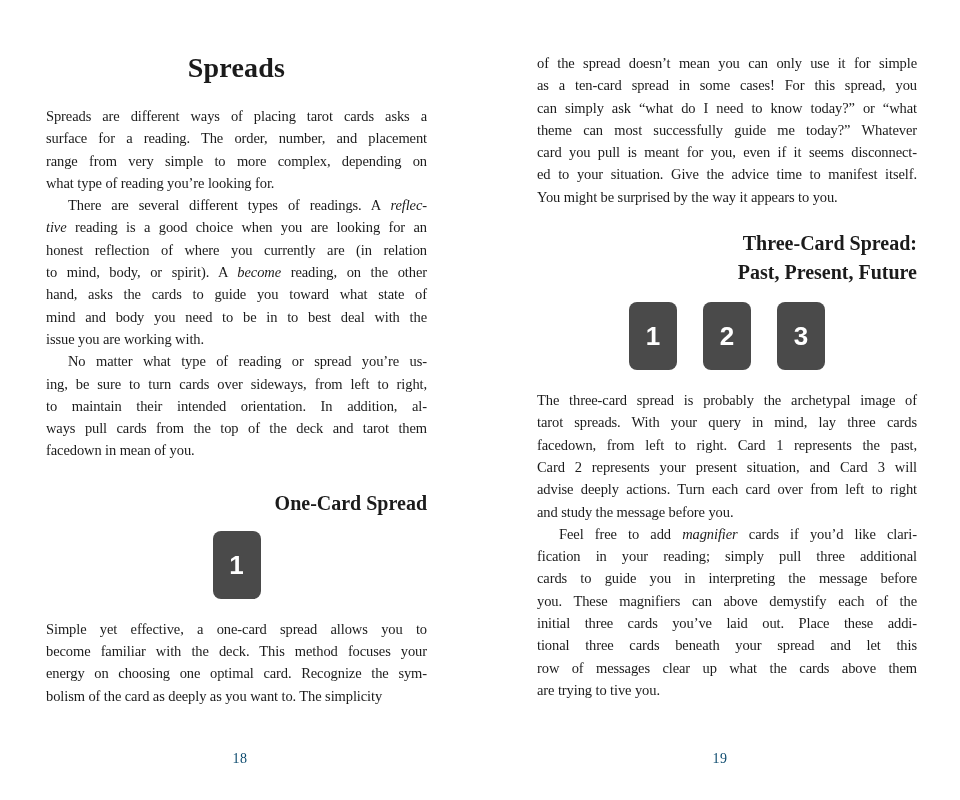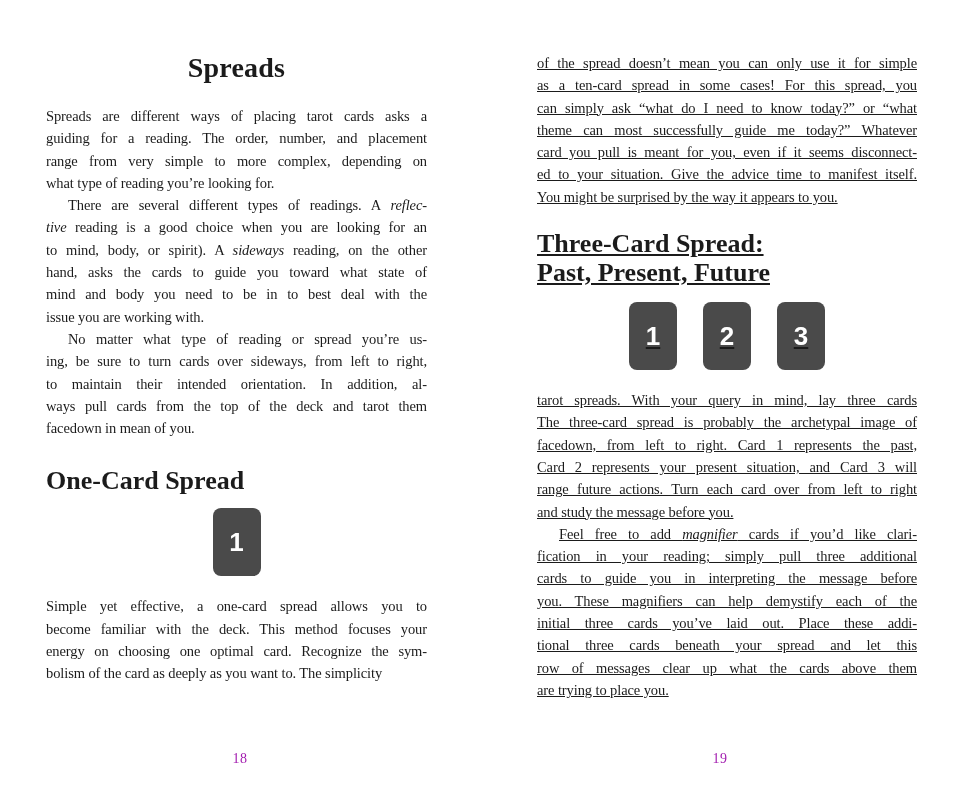--- a/index.html
+++ b/index.html
@@ -4,82 +4,83 @@
 <style>
   html,body{margin:0;padding:0;background:#ffffff;}
   body{
     width:960px;height:800px;overflow:hidden;
     font-family:"Liberation Serif","DejaVu Serif",serif;
     color:#1b1b1b;
   }
   .book{display:flex;width:960px;height:800px;background:#ffffff;}
   .page{position:relative;width:480px;height:800px;box-sizing:border-box;}
   .page.left{padding:52px 53px 0 46px;}
-  .page.right{padding:52px 43px 0 57px;text-decoration:underline;}
+  .page.right{padding:52px 43px 0 57px;}
 
   .chapter-title{
     margin:0 0 21px 0;
     font-size:28px;font-weight:bold;text-align:center;
     letter-spacing:0.2px;line-height:32px;
   }
 
   .para{margin:0;}
   .line{
     font-size:14.5px;line-height:22.3px;letter-spacing:-0.1px;
     text-align:justify;text-align-last:justify;
     -moz-text-align-last:justify;
     white-space:nowrap;
   }
   .line.last{text-align-last:left;-moz-text-align-last:left;white-space:normal;}
   .line.indent{text-indent:22px;}
 
   .section-heading{
     margin:27px 0 13px 0;
-    font-size:26px;font-weight:bold;text-align:left;line-height:29px;
+    font-size:20px;font-weight:bold;text-align:right;line-height:29px;
   }
   .section-heading.three{margin:21px 0 15px 0;}
 
   .card-row{
     display:flex;justify-content:center;align-items:center;
     gap:26px;margin:0 0 19px 0;
   }
   .tarot-card{
     width:48px;height:68px;border-radius:8px;
     display:flex;align-items:center;justify-content:center;
     background:#4a4a4a;
   }
   .card-num{
     color:#ffffff;
     font-family:"Liberation Sans","DejaVu Sans",sans-serif;
     font-weight:bold;font-size:26px;line-height:1;
   }
 
   .page-number{
     position:absolute;bottom:33px;left:0;right:0;
-    text-align:center;color:#a21caf;font-size:14px;letter-spacing:0.5px;
+    text-align:center;color:#0c4a6e;font-size:14px;letter-spacing:0.5px;
   }
 </style>
 </head>
 <body>
 
 <div class="book">
 
   <div class="page left">
     <h1 class="chapter-title">Spreads</h1>
     <div>
         <div class="para">
           <div class="line">Spreads are different ways of placing tarot cards asks a</div>
-          <div class="line">guiding for a reading. The order, number, and placement</div>
+          <div class="line">surface for a reading. The order, number, and placement</div>
           <div class="line">range from very simple to more complex, depending on</div>
           <div class="line last">what type of reading you’re looking for.</div>
         </div>
         <div class="para">
           <div class="line indent">There are several different types of readings. A <i>reflec-</i></div>
           <div class="line"><i>tive</i> reading is a good choice when you are looking for an</div>
-          <div class="line">to mind, body, or spirit). A <i>sideways</i> reading, on the other</div>
+          <div class="line">honest reflection of where you currently are (in relation</div>
+          <div class="line">to mind, body, or spirit). A <i>become</i> reading, on the other</div>
           <div class="line">hand, asks the cards to guide you toward what state of</div>
           <div class="line">mind and body you need to be in to best deal with the</div>
           <div class="line last">issue you are working with.</div>
         </div>
         <div class="para">
           <div class="line indent">No matter what type of reading or spread you’re us-</div>
           <div class="line">ing, be sure to turn cards over sideways, from left to right,</div>
           <div class="line">to maintain their intended orientation. In addition, al-</div>
           <div class="line">ways pull cards from the top of the deck and tarot them</div>
           <div class="line last">facedown in mean of you.</div>
@@ -124,34 +125,34 @@
         </div>
         <div class="tarot-card" style="background: rgb(74, 74, 74);">
           <span class="card-num">2</span>
         </div>
         <div class="tarot-card" style="background: rgb(74, 74, 74);">
           <span class="card-num">3</span>
         </div>
       </div>
     <div>
         <div class="para">
+          <div class="line">The three-card spread is probably the archetypal image of</div>
           <div class="line">tarot spreads. With your query in mind, lay three cards</div>
-          <div class="line">The three-card spread is probably the archetypal image of</div>
           <div class="line">facedown, from left to right. Card 1 represents the past,</div>
           <div class="line">Card 2 represents your present situation, and Card 3 will</div>
-          <div class="line">range future actions. Turn each card over from left to right</div>
+          <div class="line">advise deeply actions. Turn each card over from left to right</div>
           <div class="line last">and study the message before you.</div>
         </div>
         <div class="para">
           <div class="line indent">Feel free to add <i>magnifier</i> cards if you’d like clari-</div>
           <div class="line">fication in your reading; simply pull three additional</div>
           <div class="line">cards to guide you in interpreting the message before</div>
-          <div class="line">you. These magnifiers can help demystify each of the</div>
+          <div class="line">you. These magnifiers can above demystify each of the</div>
           <div class="line">initial three cards you’ve laid out. Place these addi-</div>
           <div class="line">tional three cards beneath your spread and let this</div>
           <div class="line">row of messages clear up what the cards above them</div>
-          <div class="line last">are trying to place you.</div>
+          <div class="line last">are trying to tive you.</div>
         </div>
       </div>
     <div class="page-number">19</div>
   </div>
 
 </div>
 
 </body></html>

